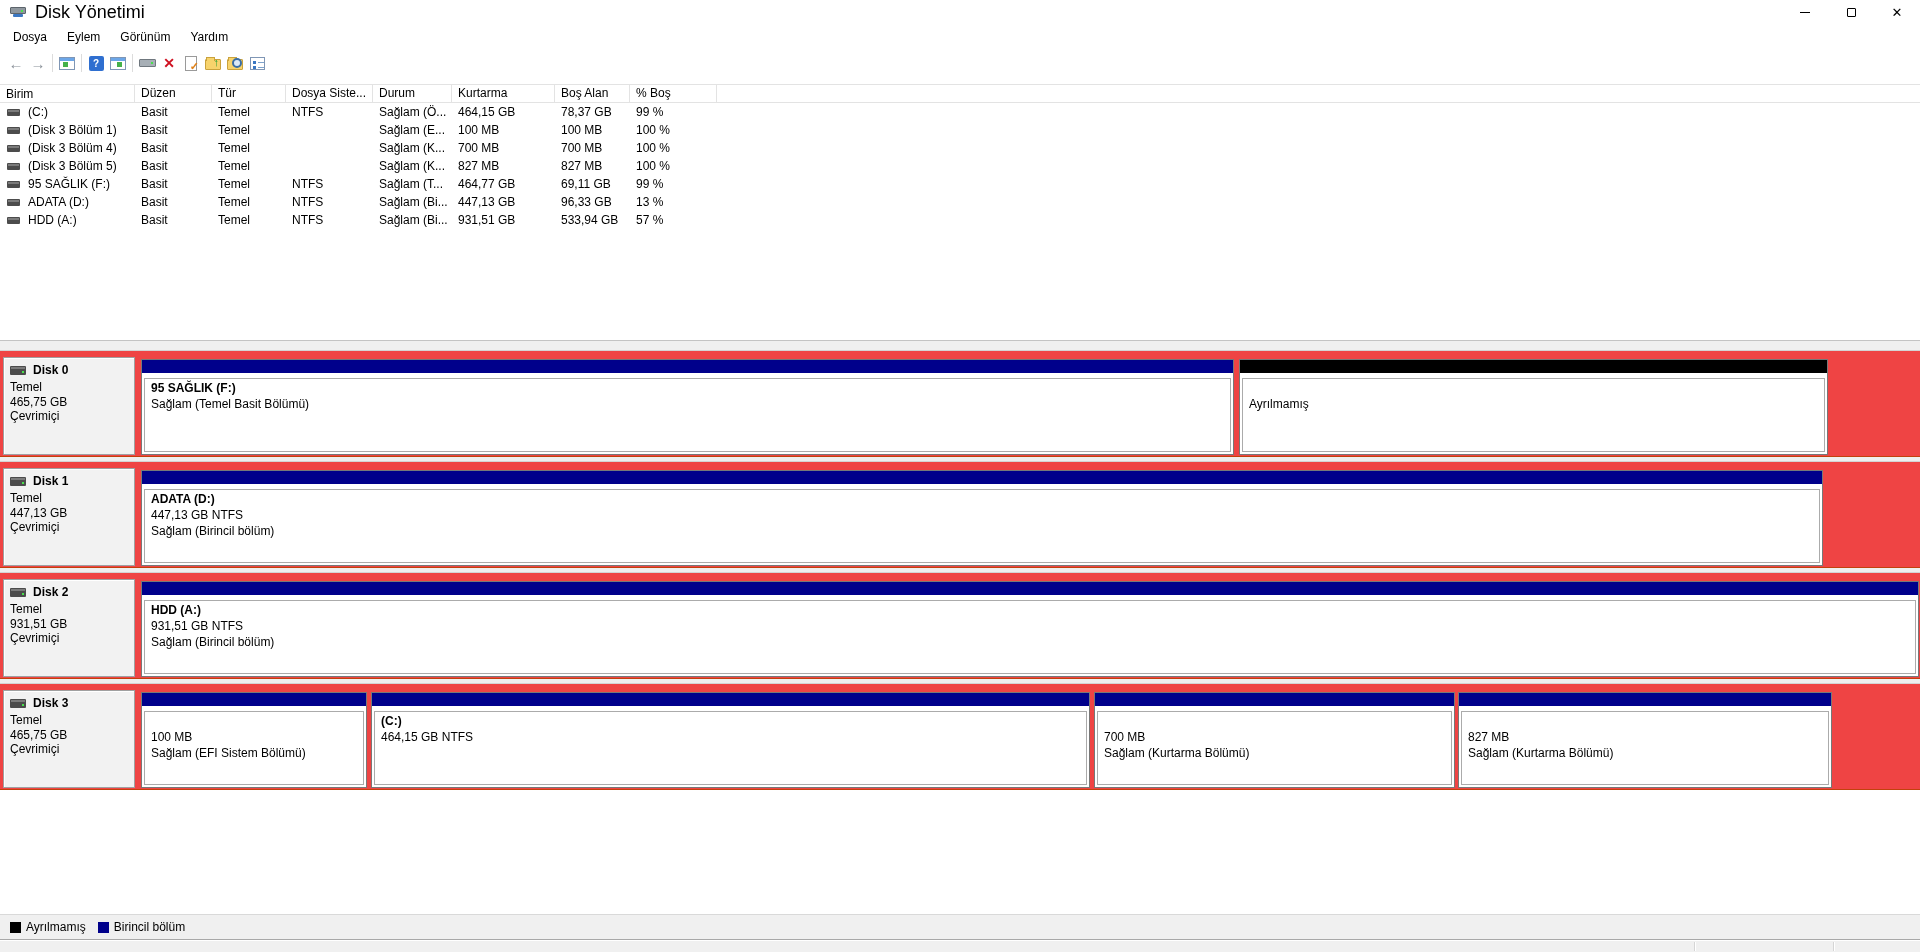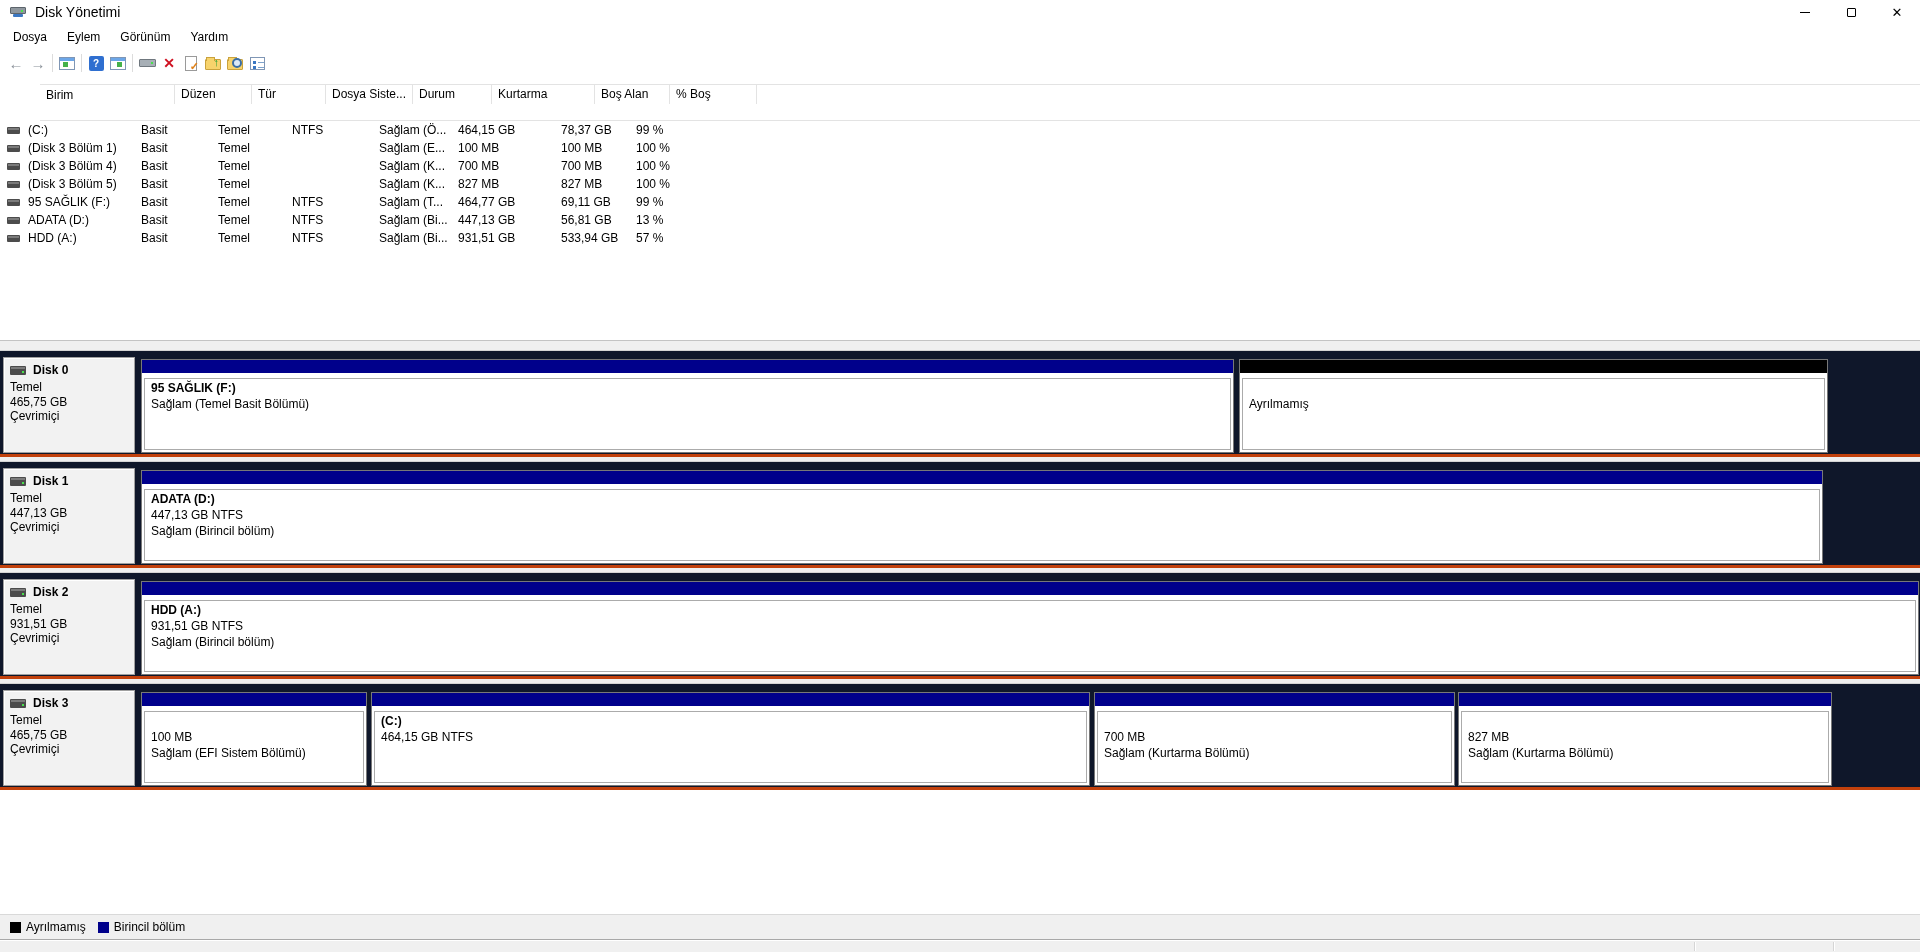--- a/index.html
+++ b/index.html
@@ -10,21 +10,21 @@
     color: #000;
     background: #fff;
   }
 
   
   .titlebar { height: 24px; display: flex; align-items: center; background: #fff; }
   .app-icon { width: 16px; height: 14px; margin: 0 9px 0 10px; position: relative; }
   .app-icon .drive { position: absolute; left: 0; top: 2px; width: 16px; height: 7px; background: #8f979e; border: 1px solid #5c646b; border-radius: 1px; }
   .app-icon .drive::after { content: ""; position: absolute; right: 2px; top: 2px; width: 2px; height: 2px; background: #49e04d; }
   .app-icon .tool { position: absolute; left: 3px; top: 9px; width: 10px; height: 3px; background: #3b77c2; border-radius: 1px; }
-  .title-text { font-size: 14px; text-align: center; }
+  .title-text { font-size: 18px; text-align: center; }
   .cap-spacer { flex: 1; }
   .cap-btn { width: 46px; height: 24px; display: flex; align-items: center; justify-content: center; }
   .glyph-min { width: 10px; height: 1px; background: #000; }
   .glyph-max { width: 9px; height: 9px; border: 1px solid #000; border-radius: 1px; }
   .glyph-close { font-size: 13px; line-height: 1; }
 
   
   .menubar { height: 26px; display: flex; align-items: center; background: #fff; padding-left: 3px; }
   .menu-item { padding: 4px 10px; }
 
@@ -46,39 +46,39 @@
   .ico-folder { width: 16px; height: 11px; background: #f7d36c; border: 1px solid #caa23c; border-radius: 1px; position: relative; margin-top: 3px; }
   .ico-folder::before { content: ""; position: absolute; left: 0; top: -3px; width: 7px; height: 3px; background: #f7d36c; border: 1px solid #caa23c; border-bottom: none; }
   .ico-folder.up::after { content: "\2191"; position: absolute; right: 1px; top: -4px; color: #1f9e32; font-weight: bold; font-size: 11px; }
   .ico-folder.search::after { content: ""; position: absolute; right: 0px; top: -2px; width: 6px; height: 6px; border: 2px solid #3a6ea5; border-radius: 50%; background: #dce9f7; }
   .ico-props { width: 15px; height: 13px; background: #fff; border: 1px solid #7f96b5; position: relative; }
   .ico-props::before { content: ""; position: absolute; left: 2px; top: 3px; width: 3px; height: 3px; background: #3b77c2; box-shadow: 0 5px 0 #3b77c2; }
   .ico-props::after { content: ""; position: absolute; left: 7px; top: 4px; width: 6px; height: 1px; background: #7fa3cc; box-shadow: 0 5px 0 #7fa3cc; }
 
   
   .volume-pane { height: 264px; background: #fff; padding-top: 8px; overflow: hidden; }
-  .vhead { display: flex; height: 37px; border-top: 1px solid #e3e3e3; border-bottom: 1px solid #e3e3e3; align-items: flex-start; margin-left: 40px; }
+  .vhead { display: flex; height: 19px; border-top: 1px solid #e3e3e3; border-bottom: 1px solid #e3e3e3; align-items: center; }
   .vhead .vc { height: 19px; line-height: 18px; border-right: 1px solid #e3e3e3; padding-left: 6px; overflow: hidden; white-space: nowrap; }
   .vrow { display: flex; height: 18px; align-items: center; }
   .vrow .vc { height: 18px; line-height: 18px; padding-left: 6px; overflow: hidden; white-space: nowrap; }
   .c0 { width: 135px; display: flex; align-items: center; }
   .c1 { width: 77px; } .c2 { width: 74px; } .c3 { width: 87px; }
   .c4 { width: 79px; } .c5 { width: 103px; } .c6 { width: 75px; }
   .c7 { width: 87px; } .c8 { flex: 1; border-right: none !important; }
   .drive-ico { width: 13px; height: 7px; background: #4c4c4c; border-radius: 1px; margin: 0 8px 0 1px; flex: none; position: relative; }
   .drive-ico::after { content: ""; position: absolute; left: 1px; top: 1px; right: 1px; height: 2px; background: #7b7b7b; }
 
   
   .splitter { height: 5px; background: #efefef; border-top: 1px solid #c3c3c3; }
 
   
   .graph-pane { height: 569px; background: #fff; overflow: hidden; }
   .gap-strip { height: 5px; background: #efefef; }
   .gap-strip.mid { height: 4px; }
-  .disk-row { position: relative; height: 107px; background: #0f172a; border-top: 1px solid #d4d4d4; border-bottom: 3px solid #c2410c; }
+  .disk-row { position: relative; height: 107px; background: #ef4444; border-top: 1px solid #d4d4d4; border-bottom: 1px solid #c2410c; }
   .disk-head { position: absolute; left: 3px; top: 6px; bottom: 1px; width: 132px; background: #f2f2f2; border: 1px solid #a0a0a0; box-shadow: inset 1px 1px 0 #ffffff; padding: 5px 0 0 6px; }
   .dh-title { display: flex; align-items: center; font-weight: bold; margin-bottom: 3px; }
   .dh-ico { width: 16px; height: 9px; background: #4c4c4c; border-radius: 1px; margin-right: 7px; position: relative; }
   .dh-ico::before { content: ""; position: absolute; left: 1px; top: 1px; right: 1px; height: 2px; background: #7b7b7b; }
   .dh-ico::after { content: ""; position: absolute; right: 2px; bottom: 2px; width: 2px; height: 2px; background: #49e04d; }
   .dh-line { line-height: 14.5px; }
   .parts { position: absolute; left: 141px; right: 0; top: 8px; bottom: 1px; }
   .part { position: absolute; top: 0; bottom: 0; border: 1px solid #787878; background: #fff; overflow: hidden; }
   .band { position: absolute; left: 0; right: 0; top: 0; height: 13px; }
   .band-primary { background: #00008b; }
@@ -246,21 +246,21 @@
   <div class="vrow">
     <div class="vc c0">
         <span class="drive-ico"></span>
         <span>ADATA (D:)</span>
       </div>
     <div class="vc c1">Basit</div>
     <div class="vc c2">Temel</div>
     <div class="vc c3">NTFS</div>
     <div class="vc c4">Sağlam (Bi...</div>
     <div class="vc c5">447,13 GB</div>
-    <div class="vc c6">56,81 GB</div>
+    <div class="vc c6">96,33 GB</div>
     <div class="vc c7">13 %</div>
   </div>
   <div class="vrow">
     <div class="vc c0">
         <span class="drive-ico"></span>
         <span>HDD (A:)</span>
       </div>
     <div class="vc c1">Basit</div>
     <div class="vc c2">Temel</div>
     <div class="vc c3">NTFS</div>

